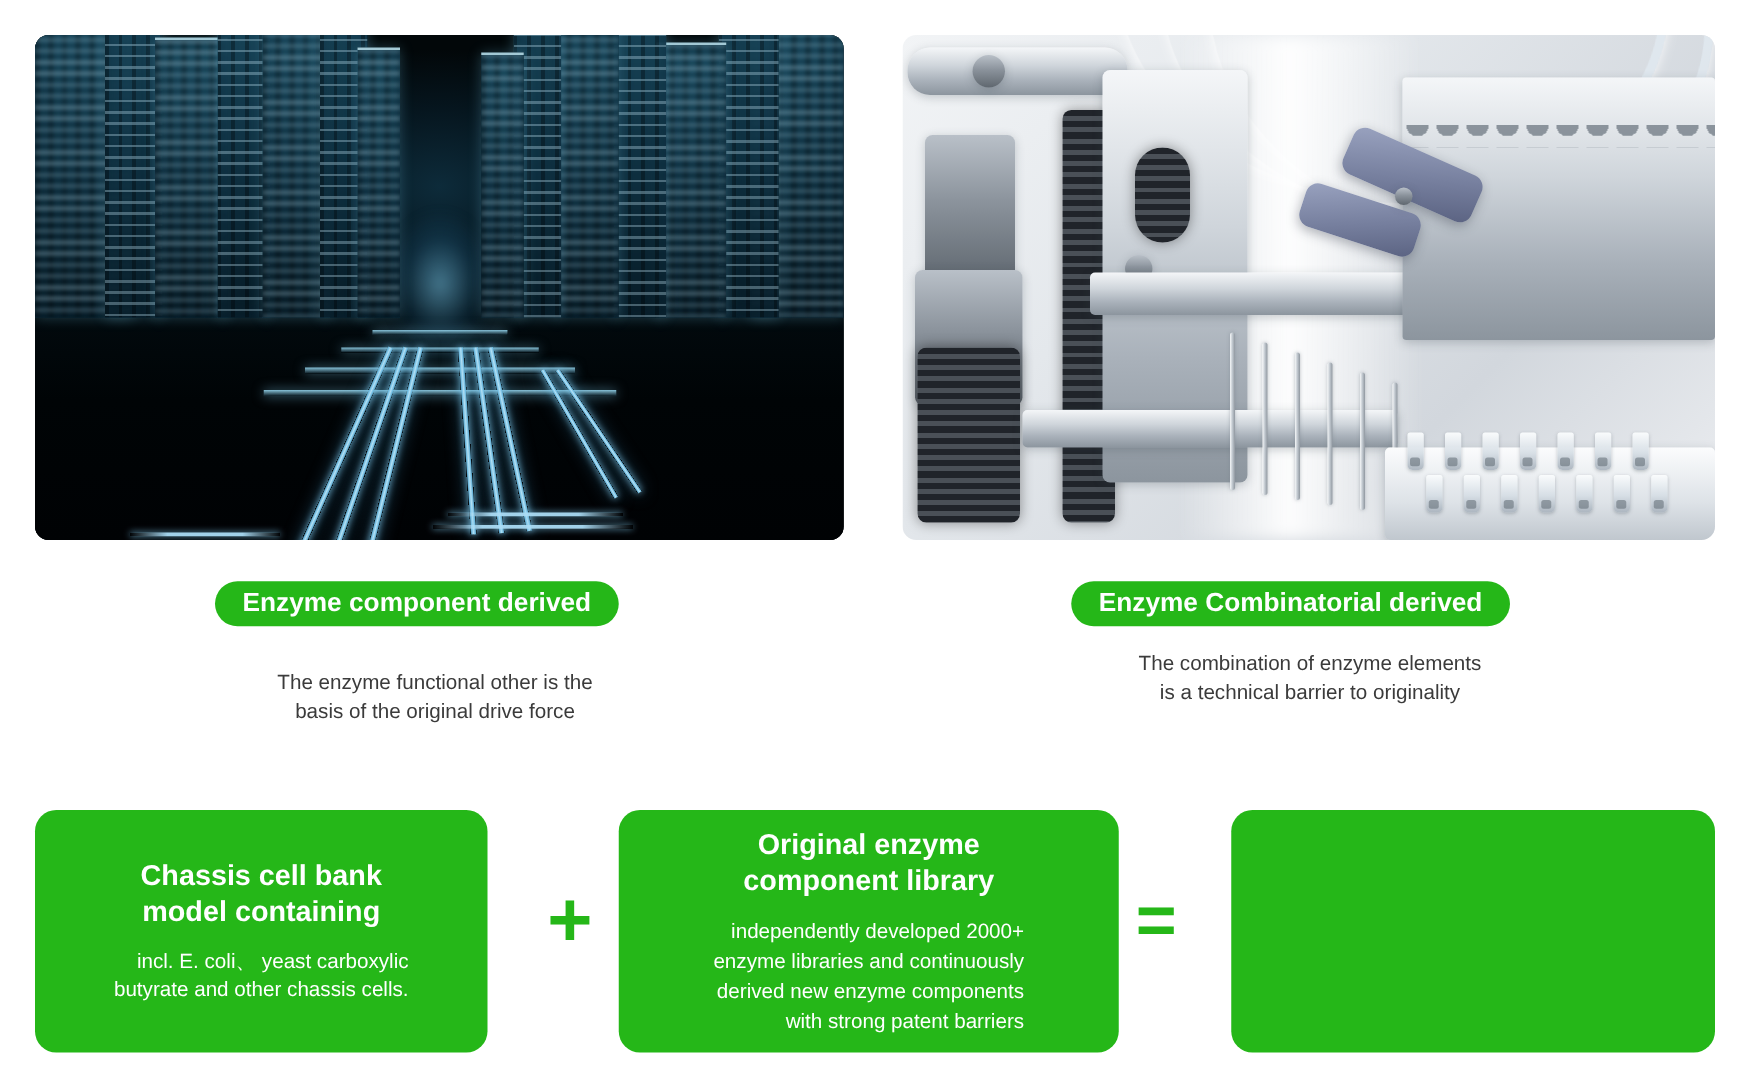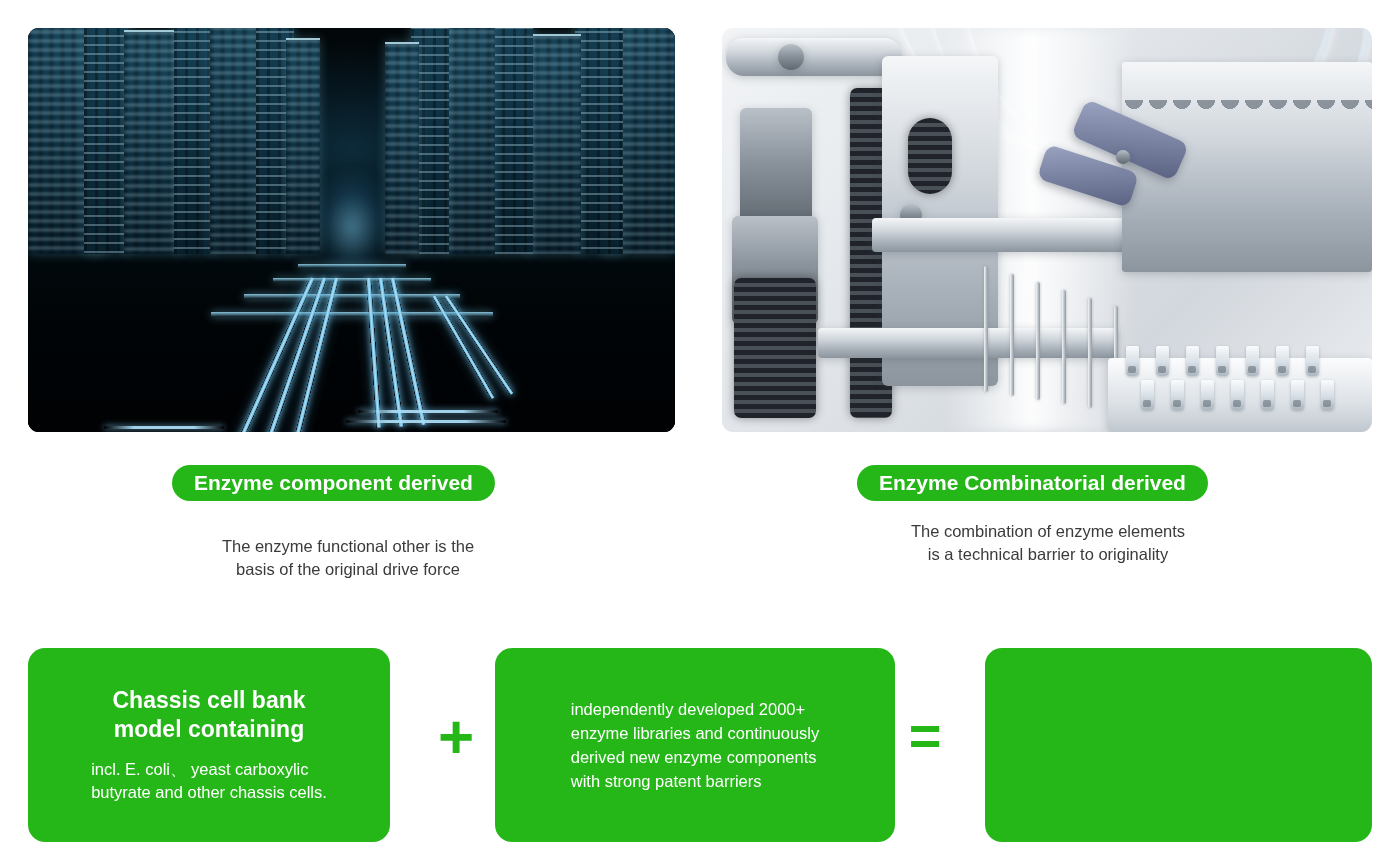--- a/index.html
+++ b/index.html
@@ -228,21 +228,21 @@
     font-size: 23px;
     font-weight: bold;
     line-height: 29px;
     text-align: center;
     white-space: pre-line;
     margin-bottom: 14px;
   }
   .card-body {
     font-size: 16.5px;
     line-height: 23px;
-    text-align: left;
+    text-align: right;
     white-space: pre-line;
   }
   .card-2 .card-body { line-height: 24px; }
 
   
   .op {
     position: absolute;
     color: #25b718;
     font-weight: bold;
     line-height: 1;
@@ -365,20 +365,22 @@
 <div class="cards">
 
   <div class="card card-1">
     <div class="card-title">Chassis cell bank
 model containing</div>
     <div class="card-body">incl. E. coli、 yeast carboxylic
 butyrate and other chassis cells.</div>
   </div>
 
   <div class="card card-2">
+    <div class="card-title">Original enzyme
+component library</div>
     <div class="card-body">independently developed 2000+
 enzyme libraries and continuously
 derived new enzyme components
 with strong patent barriers</div>
   </div>
 
   <div class="card card-3">
   </div>
 </div>
 

